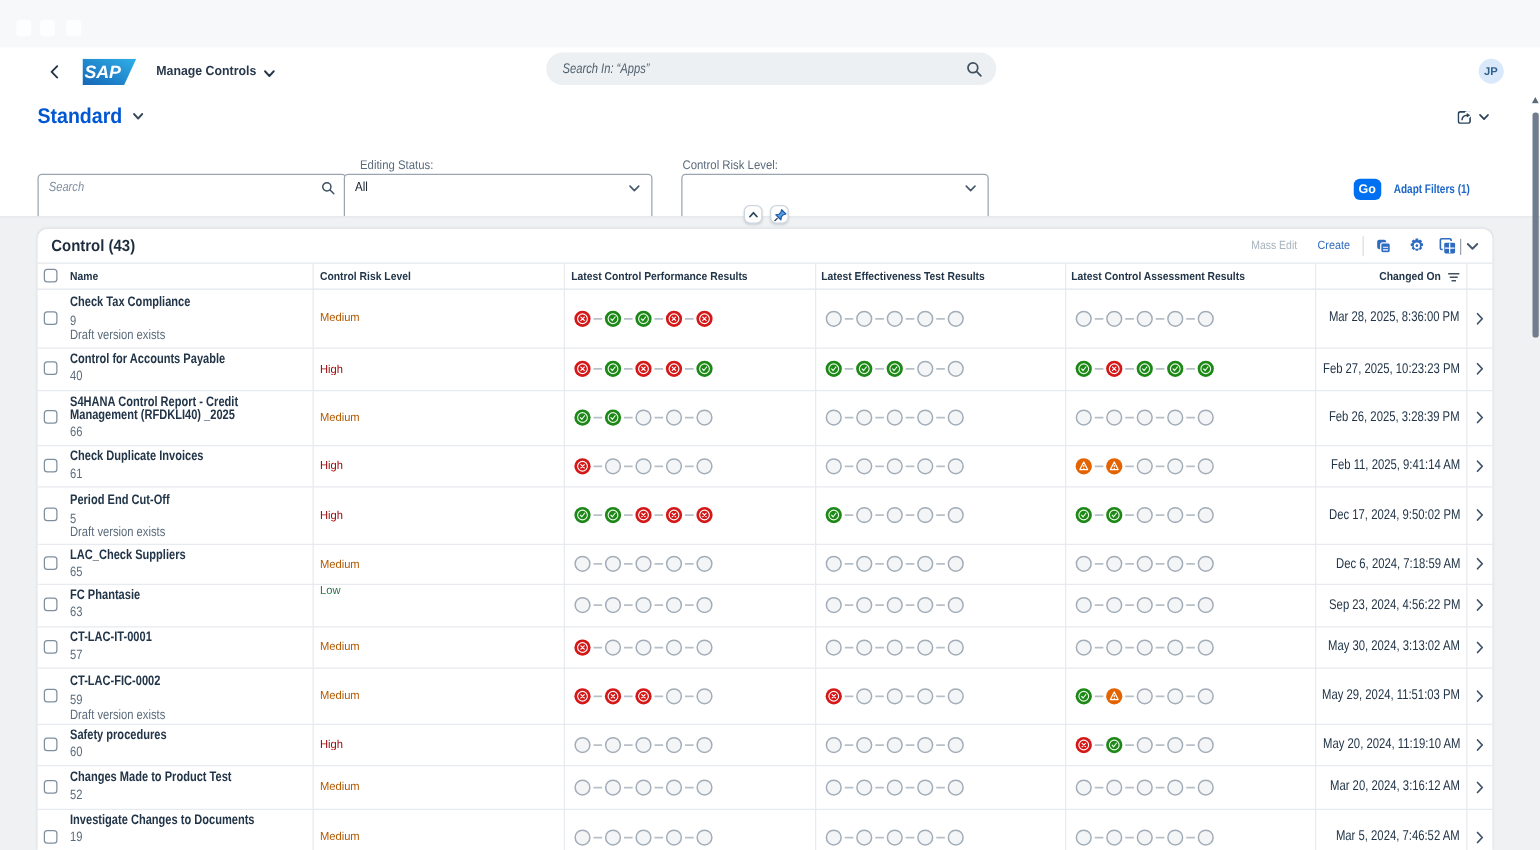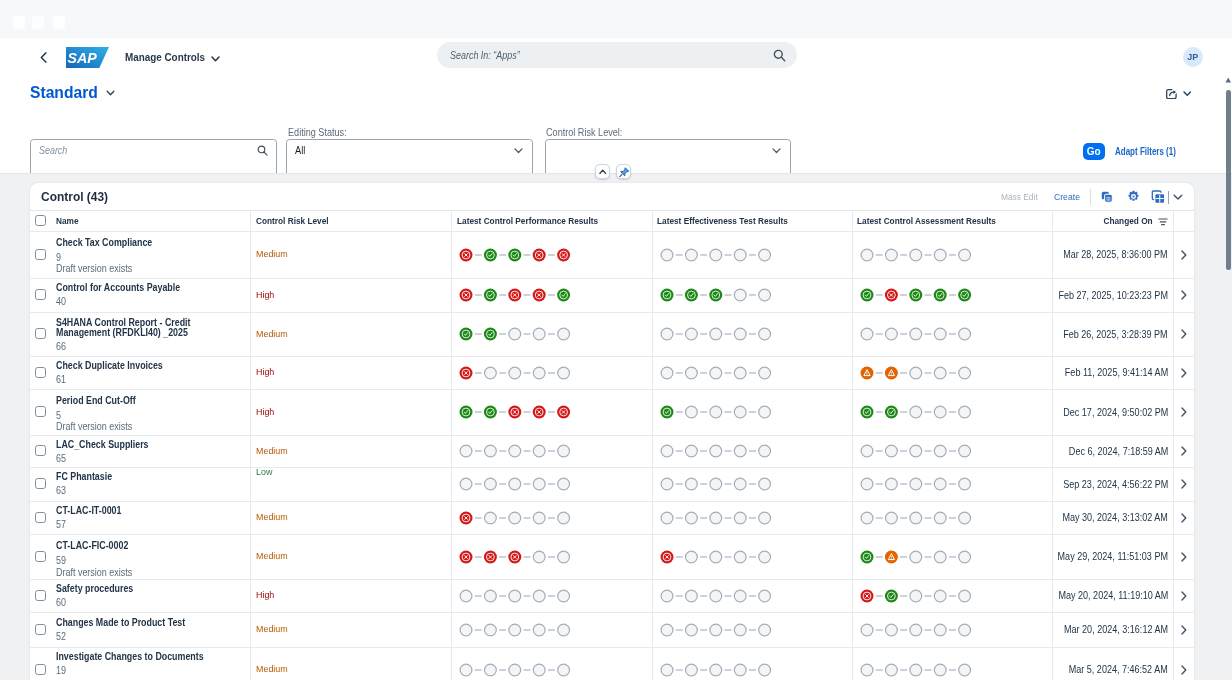--- a/index.html
+++ b/index.html
@@ -89,21 +89,21 @@
 
 <div class="flabel" style="left:287.5px">Editing Status:</div>
 <div class="flabel" style="left:546px">Control Risk Level:</div>
 <div class="finput" style="left:30px;width:247px">
   <span style="position:absolute;left:8px;top:4px;font-size:10.5px;font-style:italic;color:#8090a0;transform:scaleX(.85);transform-origin:left center">Search</span>
   <svg style="position:absolute;right:8px;top:4.5px" width="11" height="11" viewBox="0 0 14 14">
       <circle cx="5.7" cy="5.7" r="4.2" fill="none" stroke="#3c4f61" stroke-width="1.5"></circle>
       <line x1="9" y1="9" x2="12.8" y2="12.8" stroke="#3c4f61" stroke-width="1.5" stroke-linecap="round"></line>
     </svg>
 </div>
-<div class="finput" style="left:286px;width:247px">
+<div class="finput" style="left:275px;width:247px">
   <span style="position:absolute;left:8px;top:4px;font-size:10.5px;color:#131e29;transform:scaleX(.88);transform-origin:left center">All</span>
   <svg style="position:absolute;right:9px;top:7.5px" width="9" height="6.5" viewBox="0 0 9 6.5">
       <path d="M1 0.9 L4.5 4.5 L8 0.9" fill="none" stroke="#46596b" stroke-width="1.3" stroke-linecap="round" stroke-linejoin="round"></path>
     </svg>
 </div>
 <div class="finput" style="left:545px;width:246px">
   <svg style="position:absolute;right:9px;top:7.5px" width="9" height="6.5" viewBox="0 0 9 6.5">
       <path d="M1 0.9 L4.5 4.5 L8 0.9" fill="none" stroke="#46596b" stroke-width="1.3" stroke-linecap="round" stroke-linejoin="round"></path>
     </svg>
 </div>

